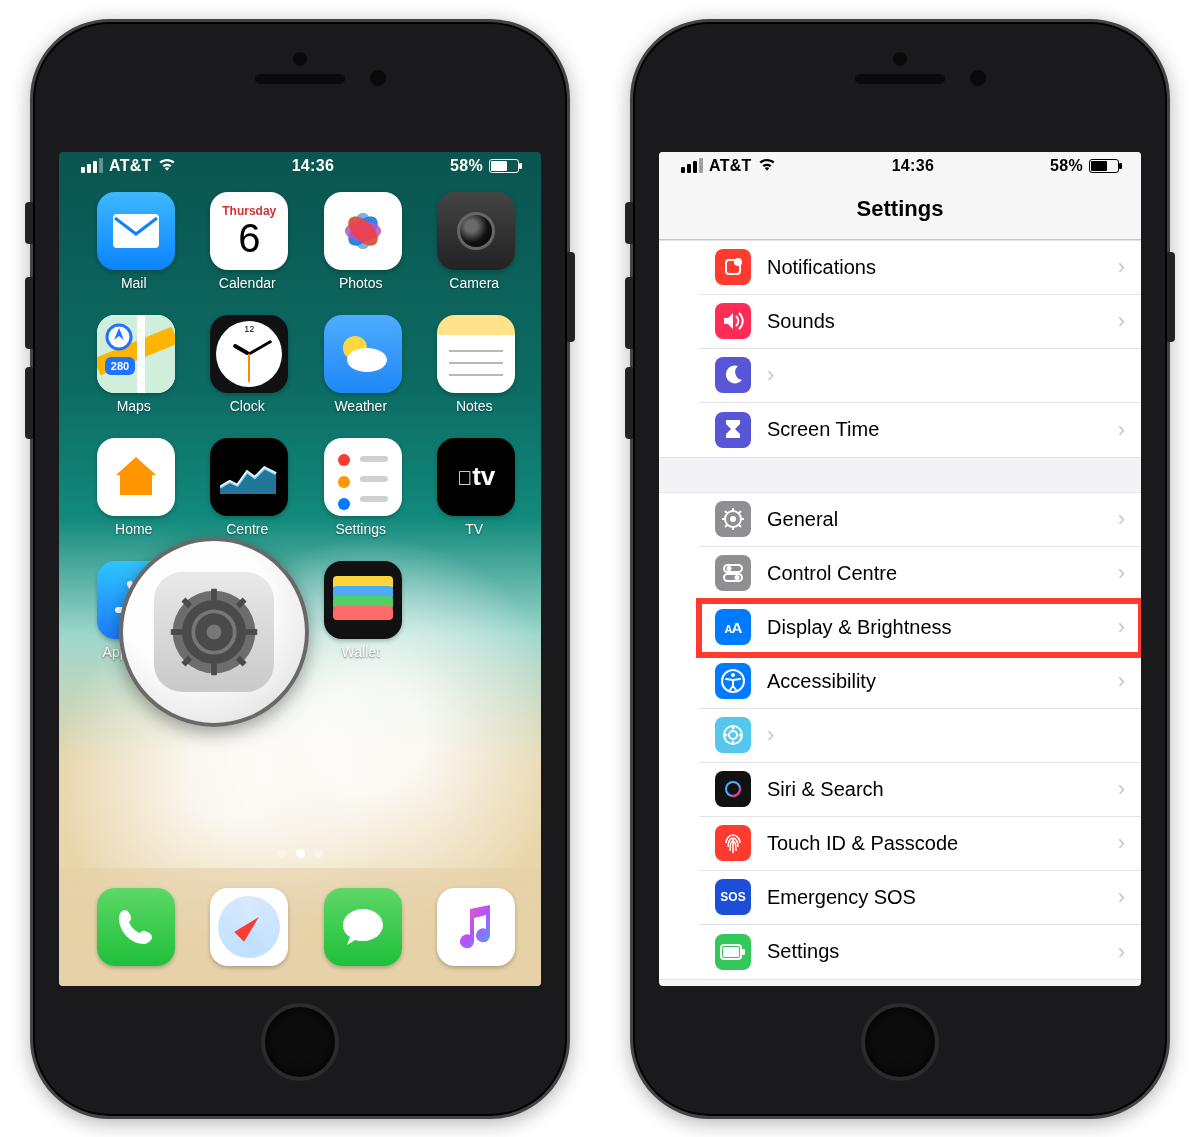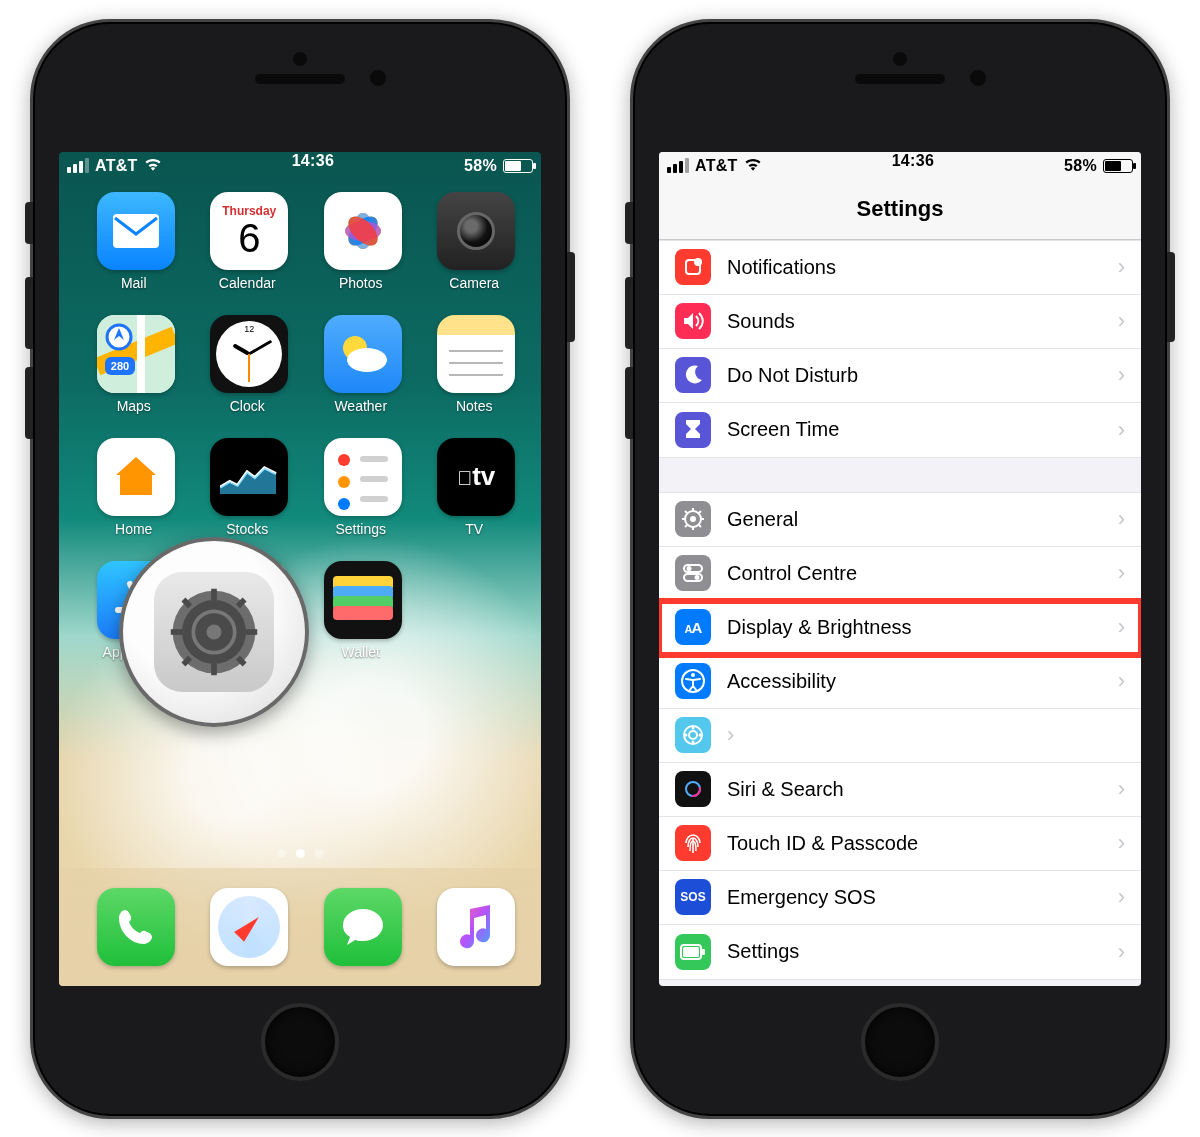--- a/index.html
+++ b/index.html
@@ -47,22 +47,22 @@
     width:100%;height:100%;
     background:
       radial-gradient(circle at 65% 70%, rgba(255,255,255,.85) 0 8%, transparent 30%),
       radial-gradient(circle at 35% 75%, rgba(255,255,255,.8) 0 6%, transparent 25%),
       linear-gradient(180deg,#0a5550 0%, #0c6b63 28%, #128a7c 44%, #9ed7cb 58%, #e7d5ab 73%, #ebd7a9 100%);
     position:relative;
     overflow:hidden;
   }
   .status-bar{
     height:28px;
-    display:flex;justify-content:space-between;
-    padding:0 8px;
+    display:flex;align-items:center;justify-content:space-between;
+    padding:0 22px;
     font-size:16px;font-weight:600;letter-spacing:.3px;
   }
   .status-bar.white{color:#fff;}
   .status-bar.black{color:#000;}
   .status-left,.status-right{display:flex;align-items:center;gap:6px;}
   .signal-bars{display:inline-flex;align-items:flex-end;gap:2px;}
   .signal-bars span{width:4px;background:currentColor;border-radius:1px;}
   .b1{height:6px}.b2{height:9px}.b3{height:12px}.b4{height:15px;opacity:.35}
   .wifi-ico{display:inline-block;}
   .battery{position:relative;display:inline-block;width:30px;height:14px;border:1.5px solid currentColor;border-radius:3px;}
@@ -163,21 +163,21 @@
   .nav-title-bar{
     height:60px;background:#f7f7f8;border-bottom:1px solid #c8c8cc;
     display:flex;align-items:center;justify-content:center;
     font-size:22px;font-weight:700;
   }
   .list{flex:1;overflow:hidden;}
   .group-gap{height:34px;}
   .list-group{background:#fff;border-top:1px solid #e3e3e6;border-bottom:1px solid #e3e3e6;}
   .row{
     display:flex;align-items:center;height:54px;padding:0 16px;
-    border-bottom:1px solid #e3e3e6;position:relative;
+    border-bottom:1px solid #e3e3e6;position:relative;margin-left:40px;
   }
   .row:last-child{border-bottom:none;}
   .row.highlighted{outline:6px solid #ff3b30;outline-offset:-3px;z-index:2;}
   .row-icon{
     width:36px;height:36px;border-radius:8px;margin-right:16px;
     display:flex;align-items:center;justify-content:center;color:#fff;font-size:18px;font-weight:700;
   }
   .row-label{flex:1;font-size:20px;color:#000;}
   .chevron{color:#c7c7cc;font-size:22px;font-weight:300;}
   
@@ -330,21 +330,21 @@
           </div>
           <div class="app-label">Home</div>
         </div>
         <div class="app">
           <div class="app-icon ic-stocks">
             <svg class="stock-line" viewBox="0 0 60 32">
                 <polyline points="0,24 10,18 18,22 28,8 36,14 46,4 58,10" fill="none" stroke="#fff" stroke-width="3"></polyline>
                 <polyline points="0,24 10,18 18,22 28,8 36,14 46,4 58,10 58,32 0,32" fill="#39c6ff" opacity=".6"></polyline>
               </svg>
           </div>
-          <div class="app-label">Stocks</div>
+          <div class="app-label">Centre</div>
         </div>
         <div class="app">
           <div class="app-icon ic-reminders">
             <div class="rem-dots" style="position:absolute;left:14px;top:16px;">
                 <span></span>
                 <span></span>
                 <span></span>
               </div>
             <div class="rem-lines">
                 <span></span>
@@ -529,21 +529,20 @@
               </div>
               <div class="row-label">Sounds</div>
               <div class="chevron">›</div>
             </div>
             <div class="row">
               <div class="row-icon ri-dnd">
                 <svg width="22" height="22" viewBox="0 0 22 22">
                   <path d="M16 2a9 9 0 1 0 4 14A8 8 0 0 1 16 2z" fill="#fff"></path>
                 </svg>
               </div>
-              <div class="row-label">Do Not Disturb</div>
               <div class="chevron">›</div>
             </div>
             <div class="row">
               <div class="row-icon ri-screen">
                 <svg width="18" height="24" viewBox="0 0 18 24">
                   <path d="M2 2h14v4l-5 5 5 5v4H2v-4l5-5-5-5z" fill="#fff"></path>
                 </svg>
               </div>
               <div class="row-label">Screen Time</div>
               <div class="chevron">›</div>

